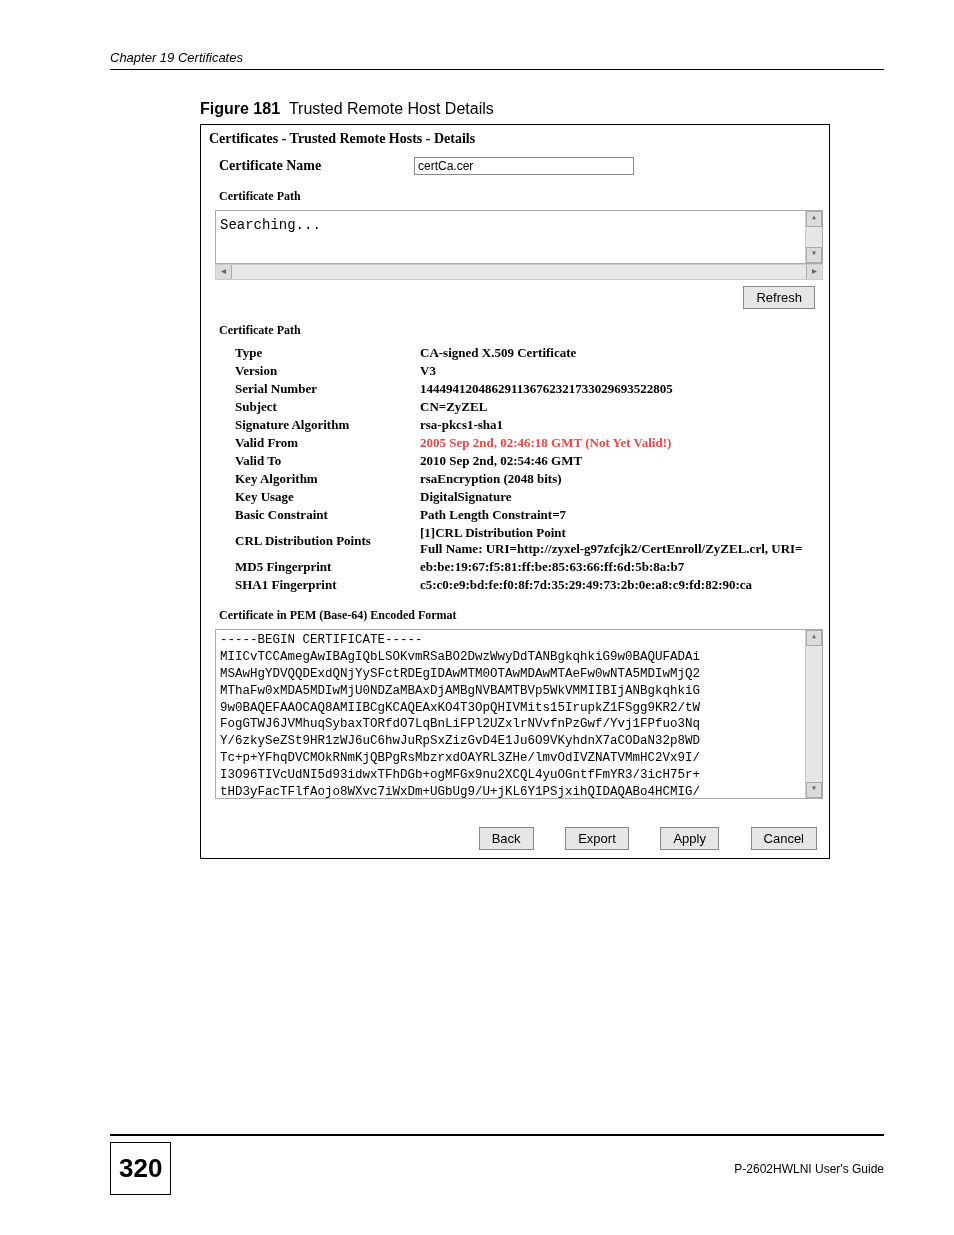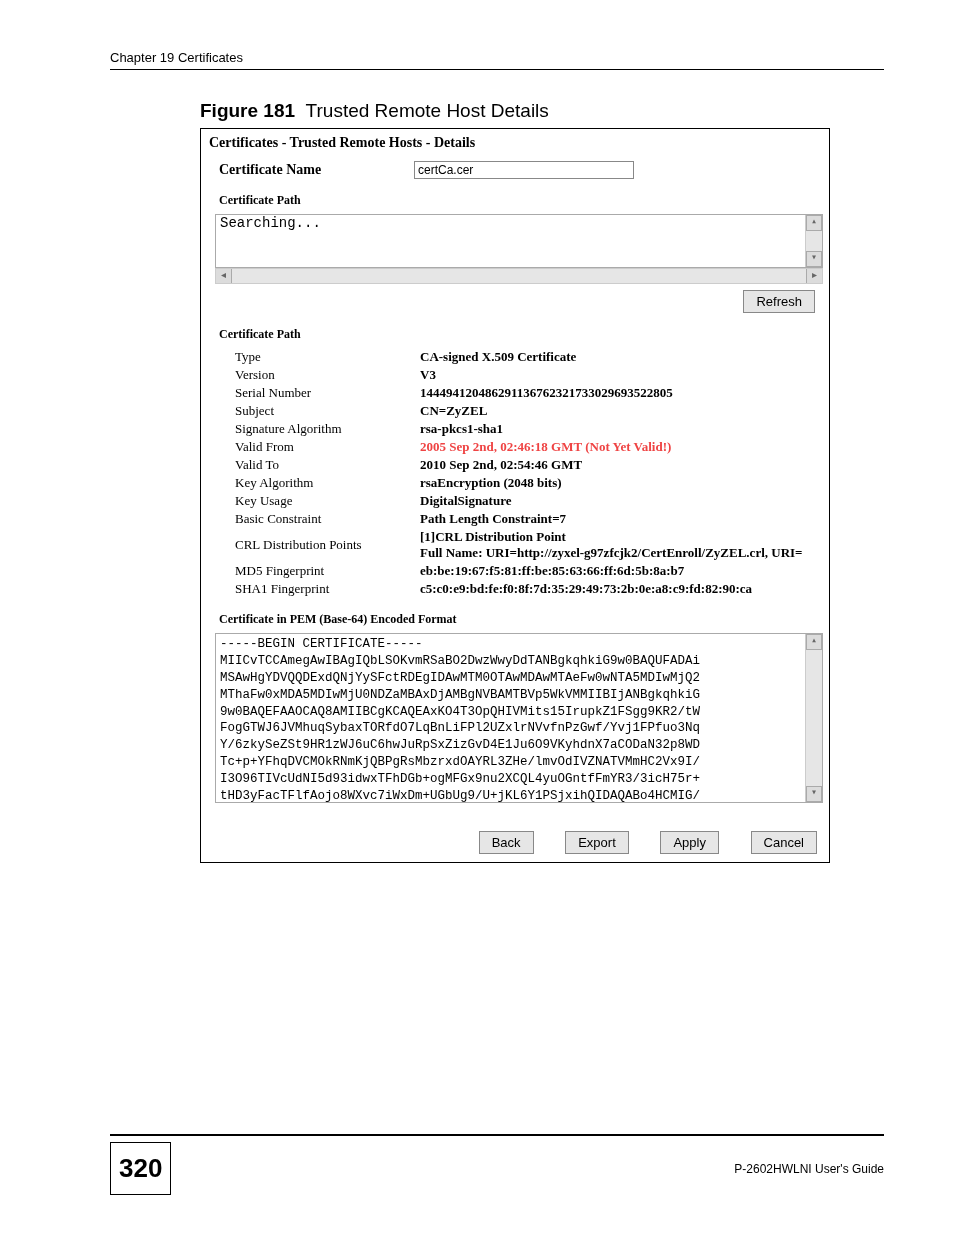--- a/index.html
+++ b/index.html
@@ -13,30 +13,31 @@
   .page {
     width: 954px;
     height: 1235px;
     box-sizing: border-box;
     padding: 50px 70px 40px 110px;
     position: relative;
   }
   .chapter-header {
     font-size: 13px;
     margin-bottom: 4px;
+    font-style: italic;
   }
   .hr {
     border: none;
     border-top: 1px solid #000;
     margin: 0 0 30px 0;
   }
   .figure-label {
     margin-left: 90px;
     margin-bottom: 6px;
-    font-size: 19px;
+    font-size: 16px;
   }
   .figure-label b { font-weight: bold; }
   .figure-box {
     margin-left: 90px;
     border: 1px solid #000;
     width: 630px;
     padding: 6px 6px 8px 6px;
     box-sizing: border-box;
     background: #fff;
   }
@@ -78,21 +79,21 @@
     box-sizing: border-box;
   }
   .search-box {
     margin-left: 8px;
     border: 1px solid #aaa;
     height: 54px;
     position: relative;
     background: #fff;
     font-family: "Courier New", monospace;
     font-size: 14px;
-    padding: 0 4px;
+    padding: 6px 4px;
     box-sizing: border-box;
   }
   .scroll-v {
     position: absolute;
     right: 0; top: 0; bottom: 0;
     width: 16px;
     background: #e6e6e6;
     border-left: 1px solid #ccc;
   }
   .scroll-btn {
@@ -133,21 +134,21 @@
   }
   .details-table {
     margin-left: 28px;
     font-family: "Times New Roman", serif;
     font-size: 13px;
   }
   .details-table .drow {
     display: flex;
   }
   .dlabel {
-    font-weight: normal;
+    font-weight: bold;
     width: 185px;
     padding: 1px 0;
   }
   .dvalue {
     font-weight: bold;
     flex: 1;
     padding: 1px 0;
   }
   .red { color: #ef4444; }
   .pem-box {

